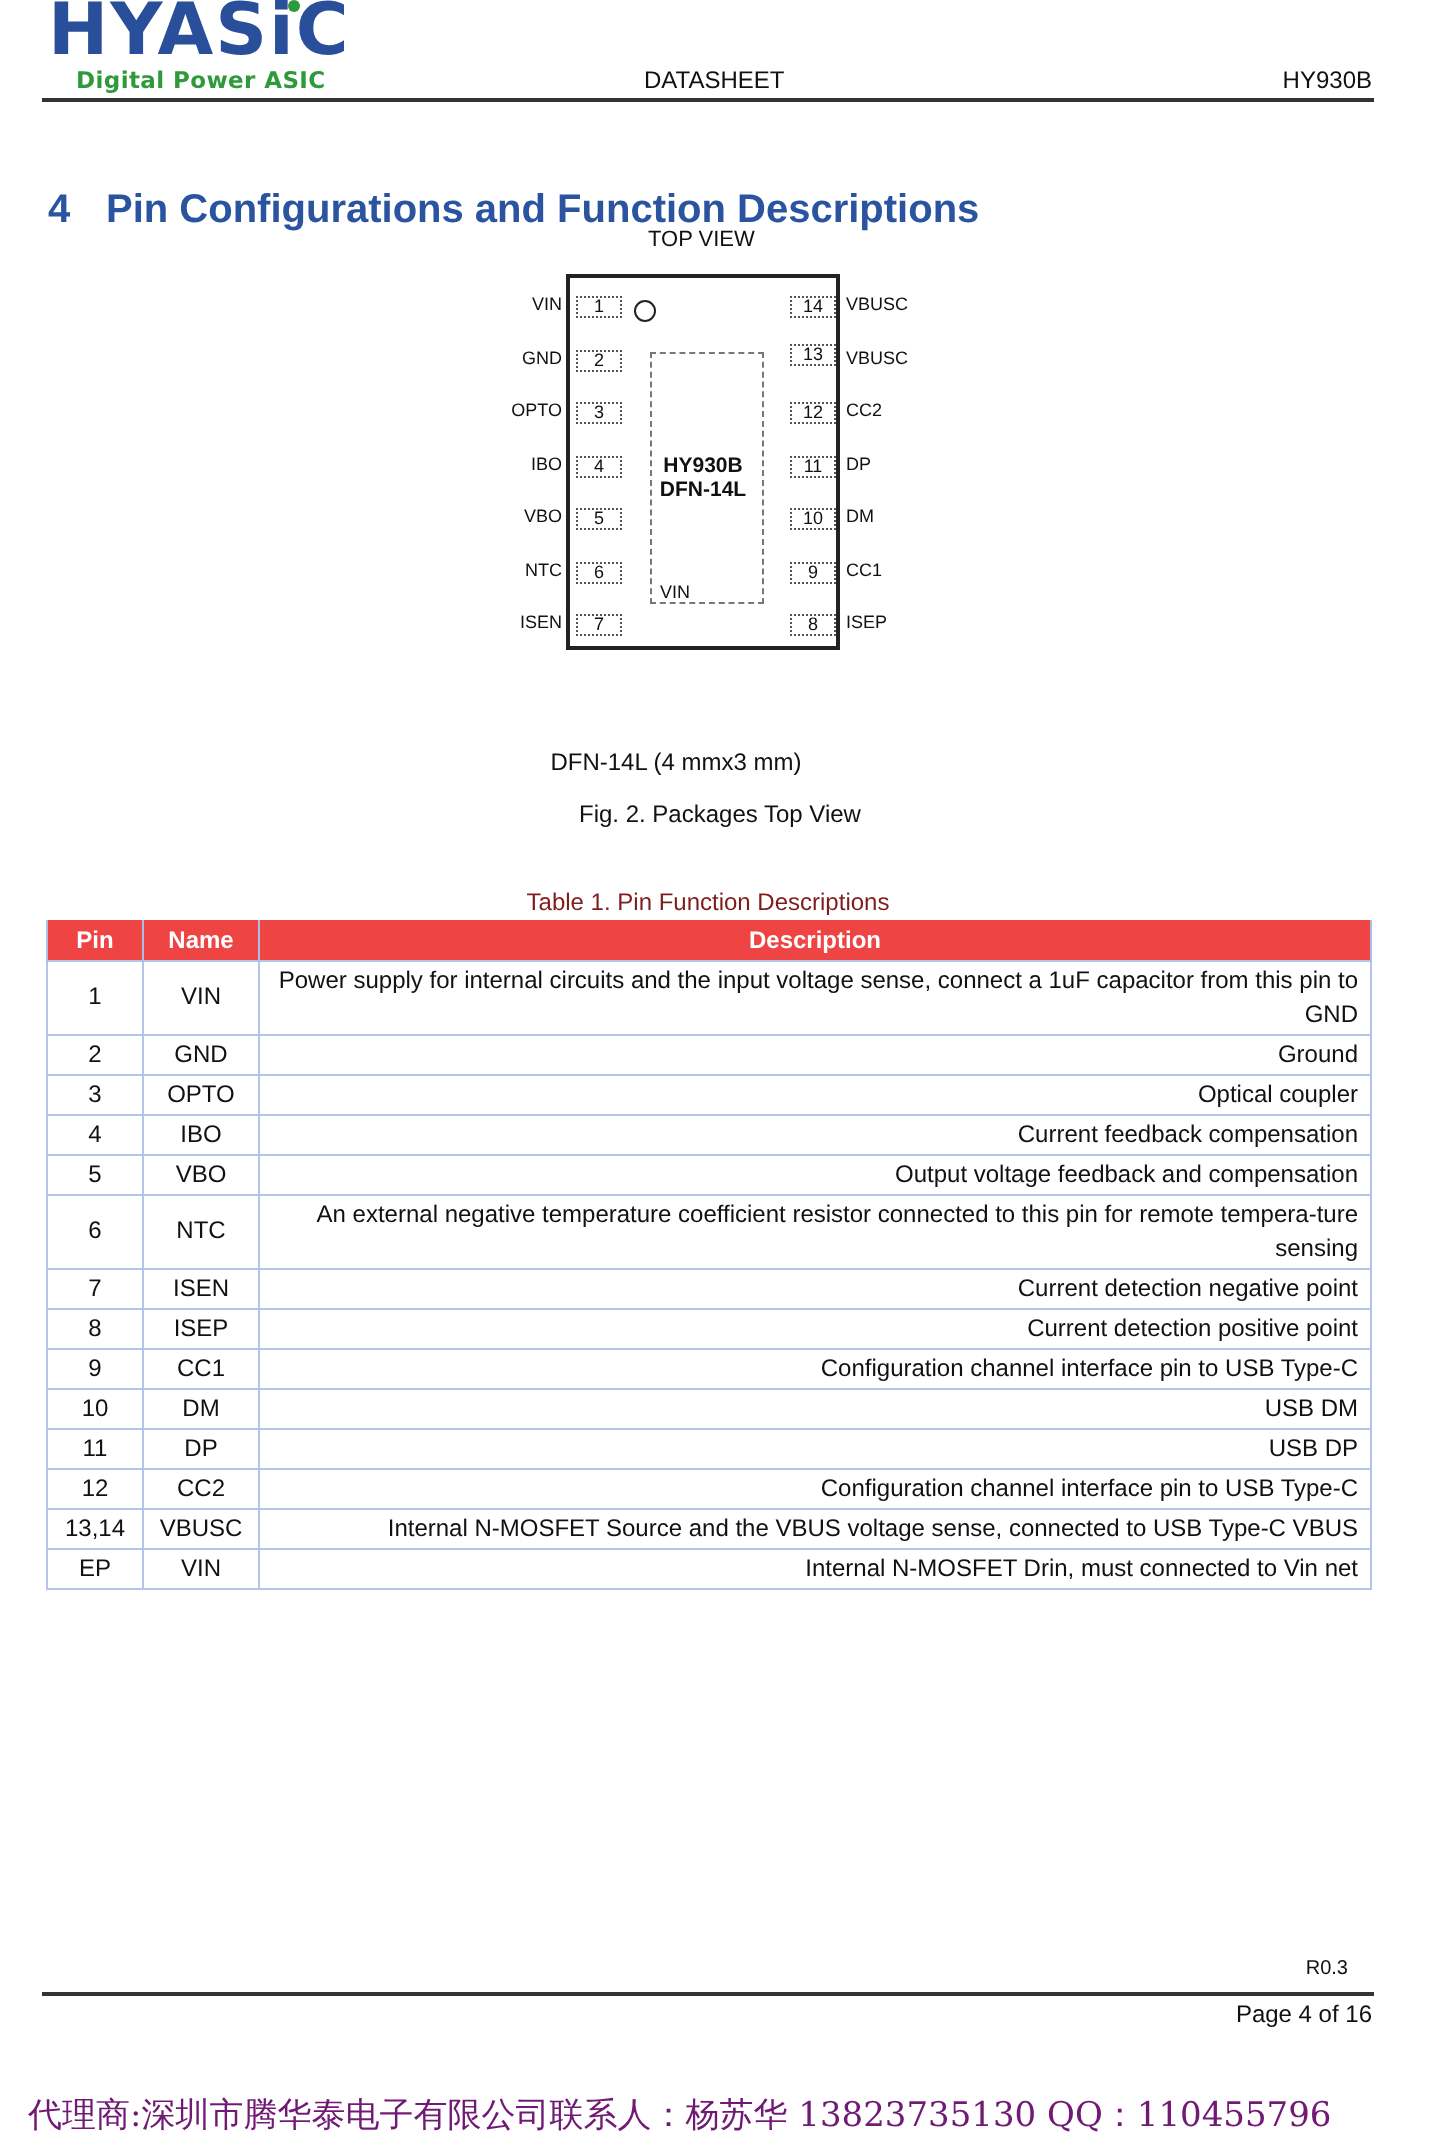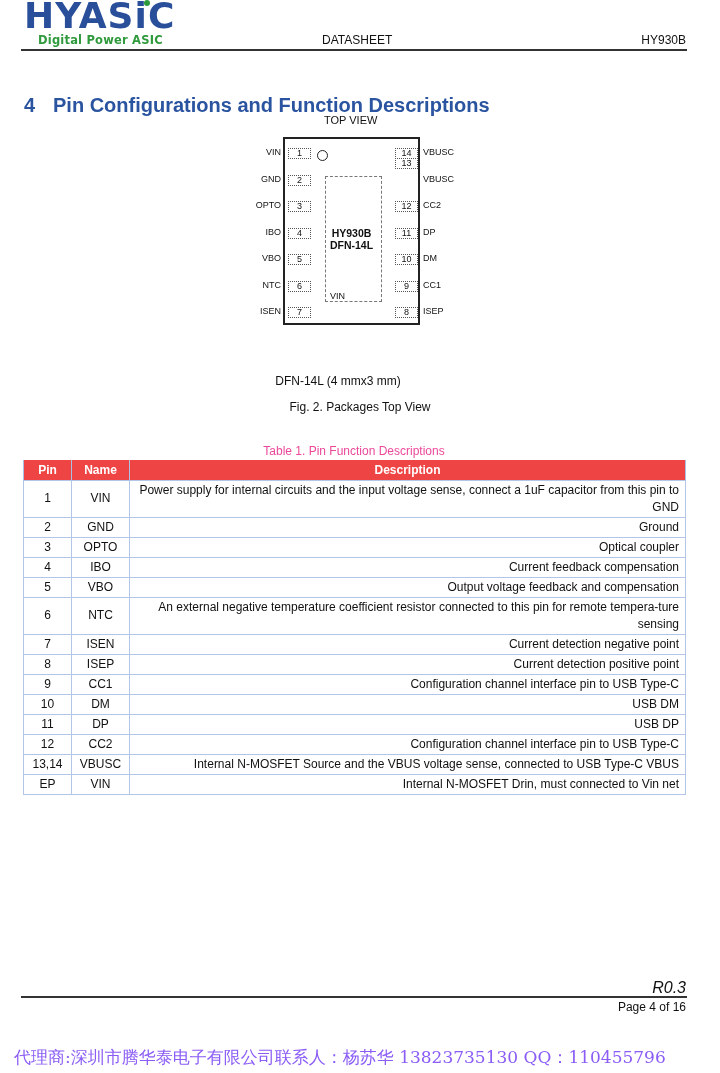--- a/index.html
+++ b/index.html
@@ -27,36 +27,36 @@
   .chip-name { position: absolute; left: 0; width: 100%; text-align: center; top: 88px; font-size: 10.5px; font-weight: bold; color: #111; line-height: 12px; }
   .pad { position: absolute; width: 23px; height: 11px; border: 1px dotted #555; font-size: 9px; line-height: 9px; text-align: center; color: #111; }
   .pad.left { left: 3px; }
   .pad.right { left: 110px; }
   .pin-name { position: absolute; font-size: 9px; color: #111; white-space: nowrap; }
   .pin-name.left { right: 440px; text-align: right; }
   .pin-name.right { left: 423px; }
 
   .fig-cap1 { position: absolute; left: 0; width: 676px; text-align: center; top: 374px; font-size: 12px; color: #111; }
   .fig-cap2 { position: absolute; left: 0; width: 720px; text-align: center; top: 400px; font-size: 12px; color: #111; }
-  .tbl-cap { position: absolute; left: 0; width: 708px; text-align: center; top: 444px; font-size: 12px; color: #ec4899; }
+  .tbl-cap { position: absolute; left: 0; width: 708px; text-align: center; top: 444px; font-size: 12px; color: #7f1d1d; }
 
   
   table.pins { position: absolute; left: 23px; top: 460px; width: 663px; border-collapse: collapse; font-size: 12px; color: #111; }
   table.pins th { background: #ef4444; color: #fff; font-weight: bold; height: 20px; border-left: 1px solid #a9bfe4; border-right: 1px solid #a9bfe4; text-align: center; font-size: 12px; }
   table.pins td { border: 1px solid #b4c6e7; padding: 1px 6px; line-height: 17px; vertical-align: middle; }
   table.pins td.c { text-align: center; padding: 1px 2px; }
   table.pins td.desc { text-align: right; }
   .col-pin { width: 48px; }
   .col-name { width: 58px; }
 
   
-  .ftr-rev { position: absolute; right: 34px; top: 979px; font-size: 16px; color: #111; font-style: italic; }
+  .ftr-rev { position: absolute; right: 46px; top: 979px; font-size: 10px; color: #111; }
   .ftr-rule { position: absolute; left: 21px; top: 996px; width: 666px; height: 1.5px; background: #333; }
   .ftr-page { position: absolute; right: 34px; top: 1000px; font-size: 12px; color: #111; margin-left: 32px; }
-  .agent { position: absolute; left: 14px; top: 1046px; font-family: "DejaVu Serif", "Liberation Serif", serif; font-size: 17px; color: #8b5cf6; white-space: nowrap; letter-spacing: 0px; }
+  .agent { position: absolute; left: 14px; top: 1046px; font-family: "DejaVu Serif", "Liberation Serif", serif; font-size: 17px; color: #701a75; white-space: nowrap; letter-spacing: 0px; }
 </style>
 </head>
 <body>
 
 <div class="logo">
   <div class="logo-main">HYASiC</div>
   <div class="logo-dot"></div>
   <div class="logo-sub">Digital Power ASIC</div>
 </div>
 <div class="hdr-center">DATASHEET</div>
@@ -96,21 +96,21 @@
     <div>DFN-14L</div>
   </div>
 <div class="pad left" style="top: 9px;">1</div>
     <div class="pad left" style="top: 35.5px;">2</div>
     <div class="pad left" style="top: 62px;">3</div>
     <div class="pad left" style="top: 88.5px;">4</div>
     <div class="pad left" style="top: 115px;">5</div>
     <div class="pad left" style="top: 141.5px;">6</div>
     <div class="pad left" style="top: 168px;">7</div>
     <div class="pad right" style="top: 9px;">14</div>
-    <div class="pad right" style="top: 19px;">13</div>
+    <div class="pad right" style="top: 33px;">13</div>
     <div class="pad right" style="top: 62px;">12</div>
     <div class="pad right" style="top: 88.5px;">11</div>
     <div class="pad right" style="top: 115px;">10</div>
     <div class="pad right" style="top: 141.5px;">9</div>
     <div class="pad right" style="top: 168px;">8</div>
   </div>
 
 <div class="fig-cap1">DFN-14L (4 mmx3 mm)</div>
 <div class="fig-cap2">Fig. 2. Packages Top View</div>
 <div class="tbl-cap">Table 1. Pin Function Descriptions</div>

